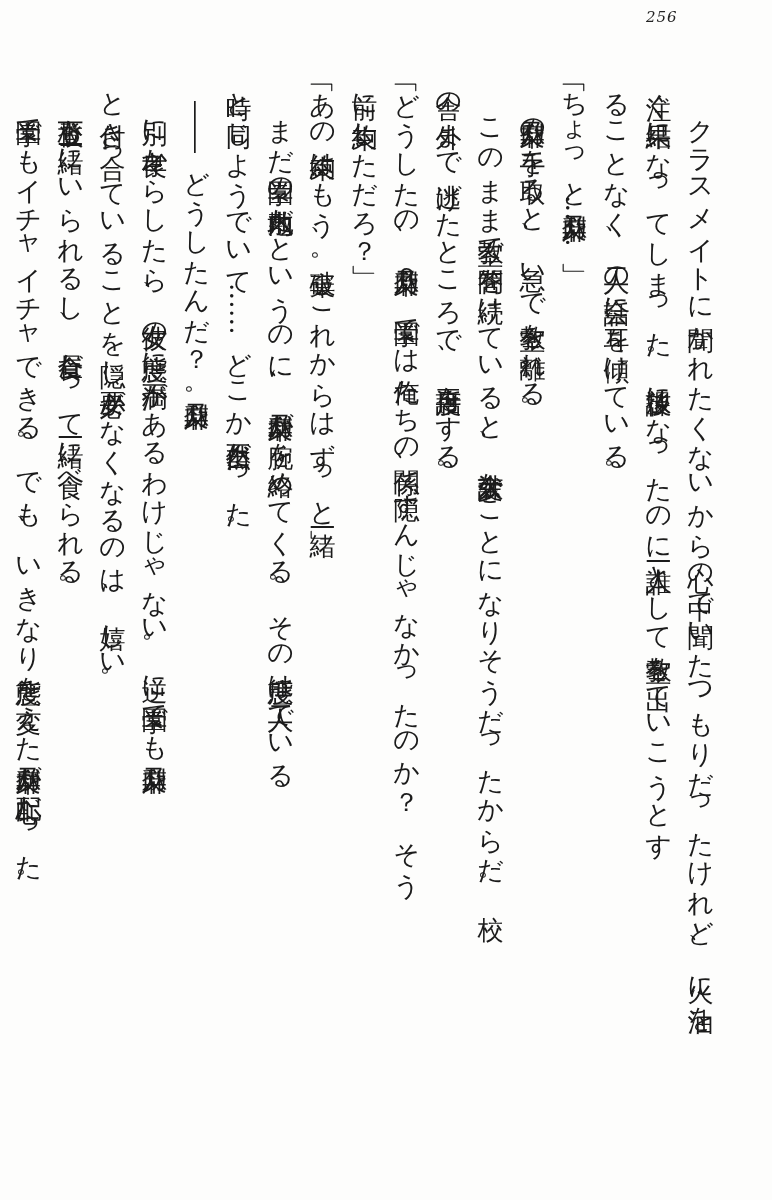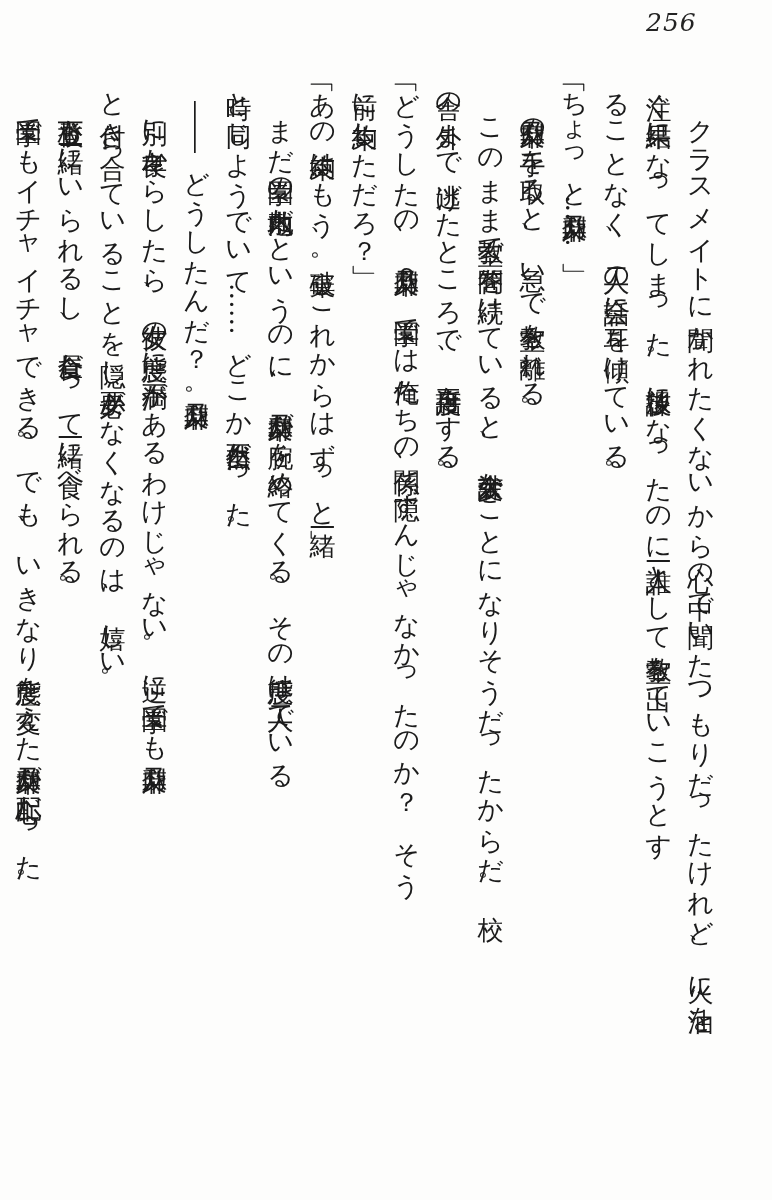--- a/index.html
+++ b/index.html
@@ -11,21 +11,21 @@
     height: 1200px;
     position: relative;
     background: #fdfdfc;
     overflow: hidden;
     font-family: "DejaVu Serif", "Liberation Serif", serif;
   }
   .page-number {
     position: absolute;
     top: 8px;
     left: 646px;
-    font-size: 25px;
+    font-size: 15px;
     letter-spacing: 1px;
     color: #232323;
     font-style: oblique 4deg;
   }
   .text-block {
     position: absolute;
     top: 75px;
     right: 50px;
     height: 1002px;
     writing-mode: vertical-rl;

